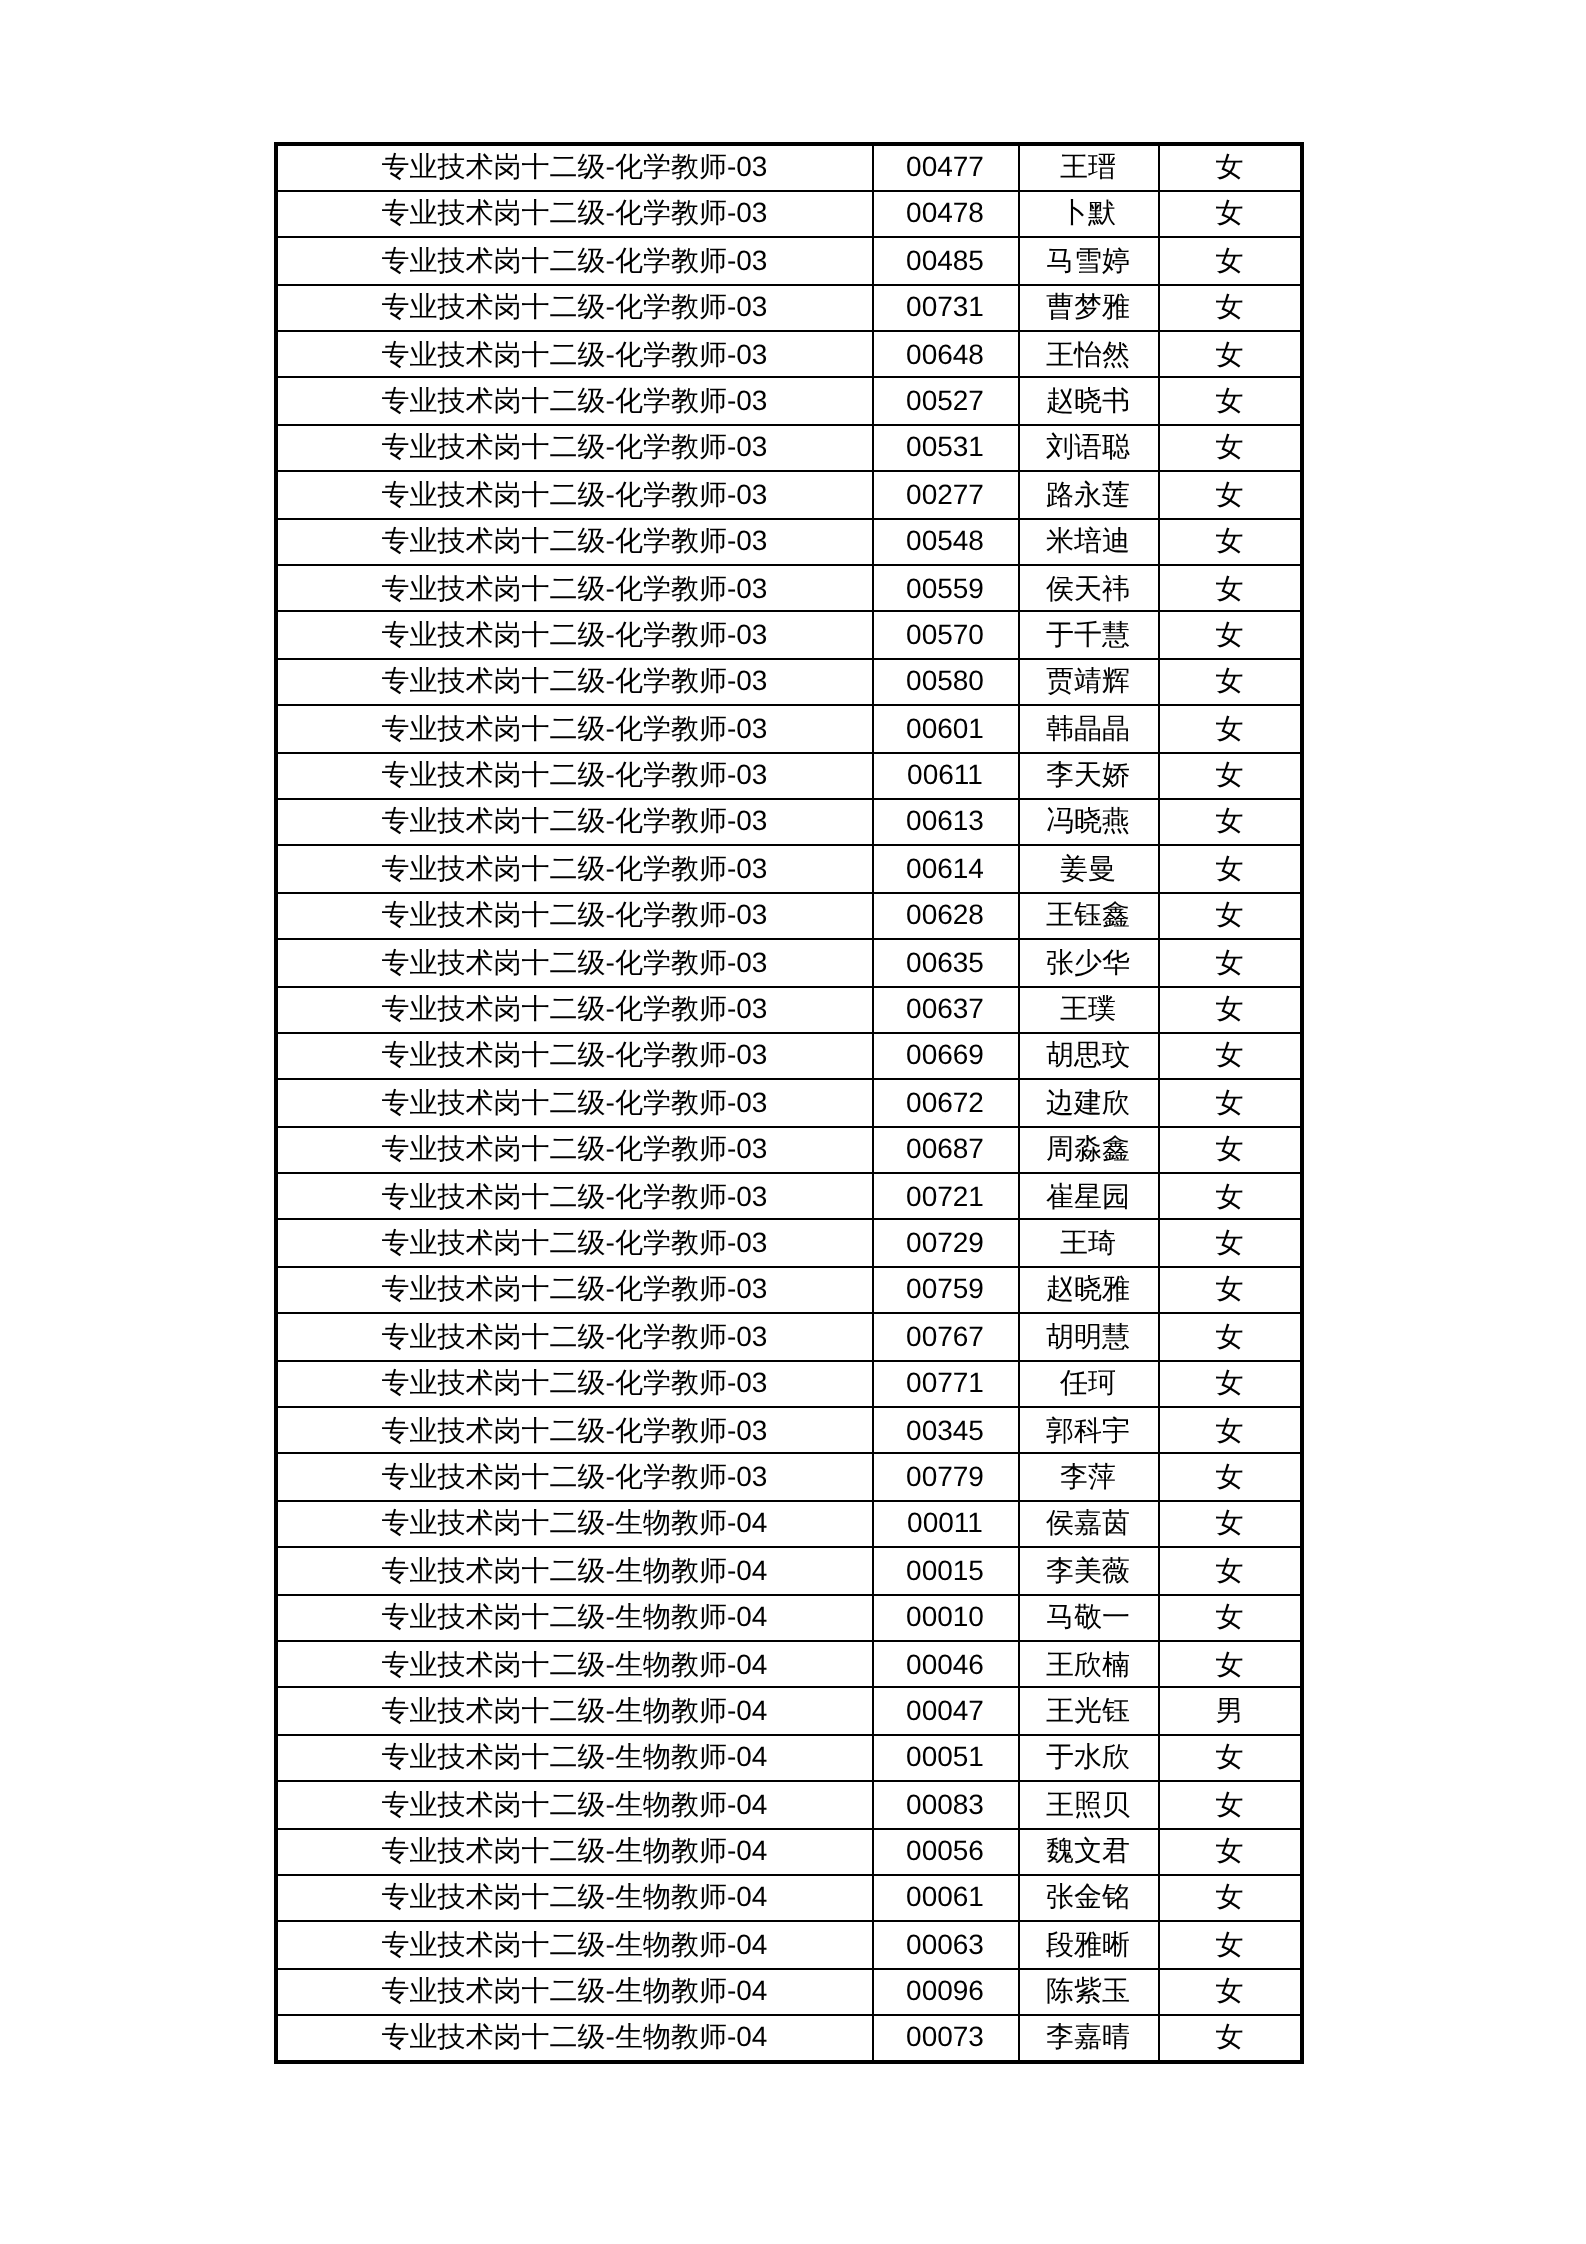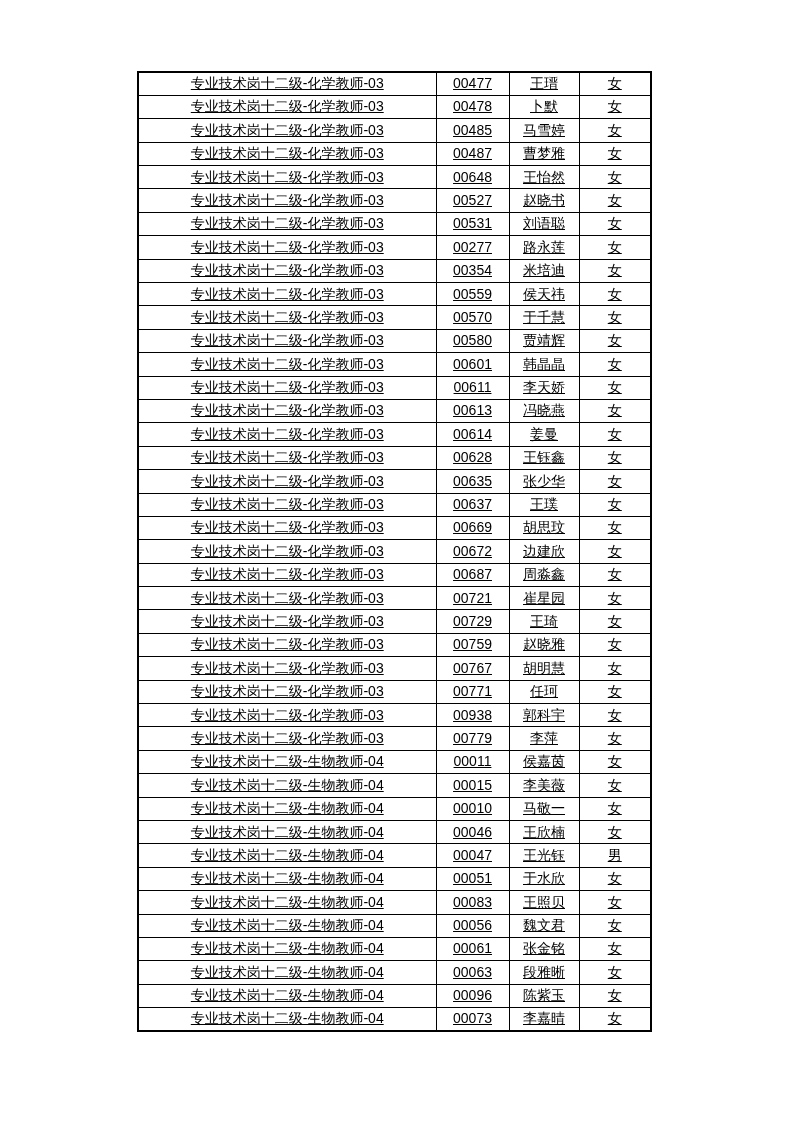--- a/index.html
+++ b/index.html
@@ -24,21 +24,20 @@
     position: absolute;
     left: 137px;
     top: 71px;
     width: 513px;
     border-collapse: collapse;
     table-layout: fixed;
     border: 2px solid #000000;
   }
   table.roster tr {
     height: 23.4px;
-    text-decoration: underline;
   }
   table.roster td {
     border: 1px solid #000000;
     padding: 0 2px;
     text-align: center;
     vertical-align: middle;
     font-size: 14px;
     line-height: 1.1;
     color: #000000;
     white-space: nowrap;
@@ -74,21 +73,21 @@
           <td>女</td>
         </tr>
         <tr>
           <td>专业技术岗十二级-化学教师-03</td>
           <td>00485</td>
           <td>马雪婷</td>
           <td>女</td>
         </tr>
         <tr>
           <td>专业技术岗十二级-化学教师-03</td>
-          <td>00487</td>
+          <td>00731</td>
           <td>曹梦雅</td>
           <td>女</td>
         </tr>
         <tr>
           <td>专业技术岗十二级-化学教师-03</td>
           <td>00648</td>
           <td>王怡然</td>
           <td>女</td>
         </tr>
         <tr>
@@ -104,21 +103,21 @@
           <td>女</td>
         </tr>
         <tr>
           <td>专业技术岗十二级-化学教师-03</td>
           <td>00277</td>
           <td>路永莲</td>
           <td>女</td>
         </tr>
         <tr>
           <td>专业技术岗十二级-化学教师-03</td>
-          <td>00354</td>
+          <td>00548</td>
           <td>米培迪</td>
           <td>女</td>
         </tr>
         <tr>
           <td>专业技术岗十二级-化学教师-03</td>
           <td>00559</td>
           <td>侯天祎</td>
           <td>女</td>
         </tr>
         <tr>
@@ -218,21 +217,21 @@
           <td>女</td>
         </tr>
         <tr>
           <td>专业技术岗十二级-化学教师-03</td>
           <td>00771</td>
           <td>任珂</td>
           <td>女</td>
         </tr>
         <tr>
           <td>专业技术岗十二级-化学教师-03</td>
-          <td>00938</td>
+          <td>00345</td>
           <td>郭科宇</td>
           <td>女</td>
         </tr>
         <tr>
           <td>专业技术岗十二级-化学教师-03</td>
           <td>00779</td>
           <td>李萍</td>
           <td>女</td>
         </tr>
         <tr>

